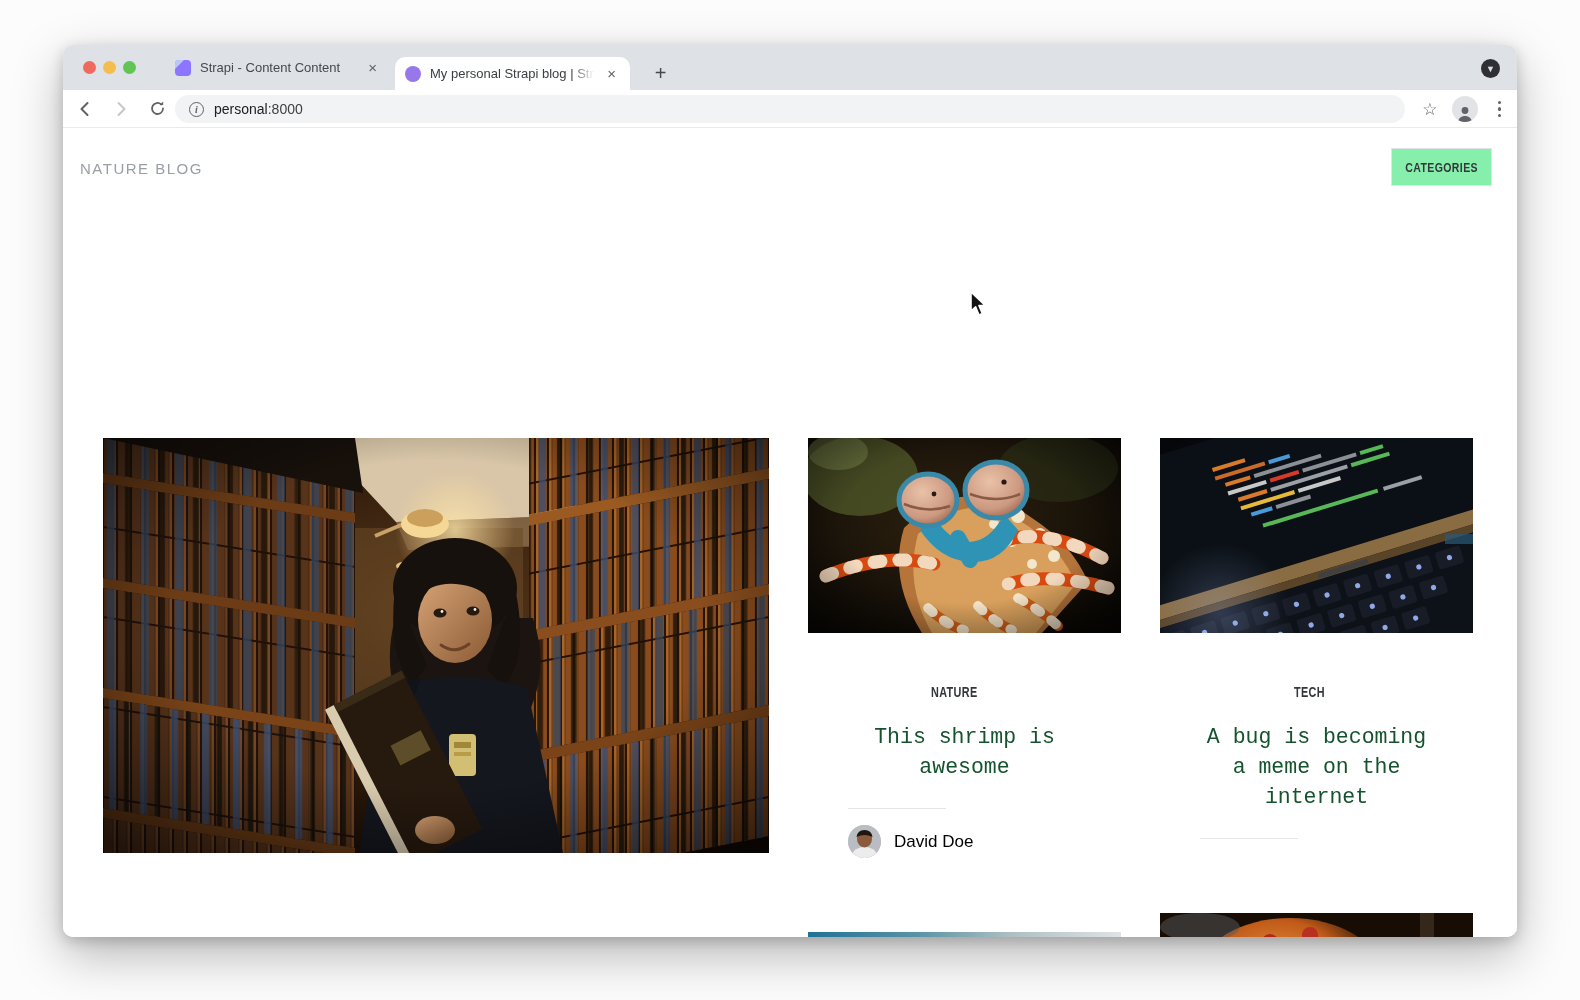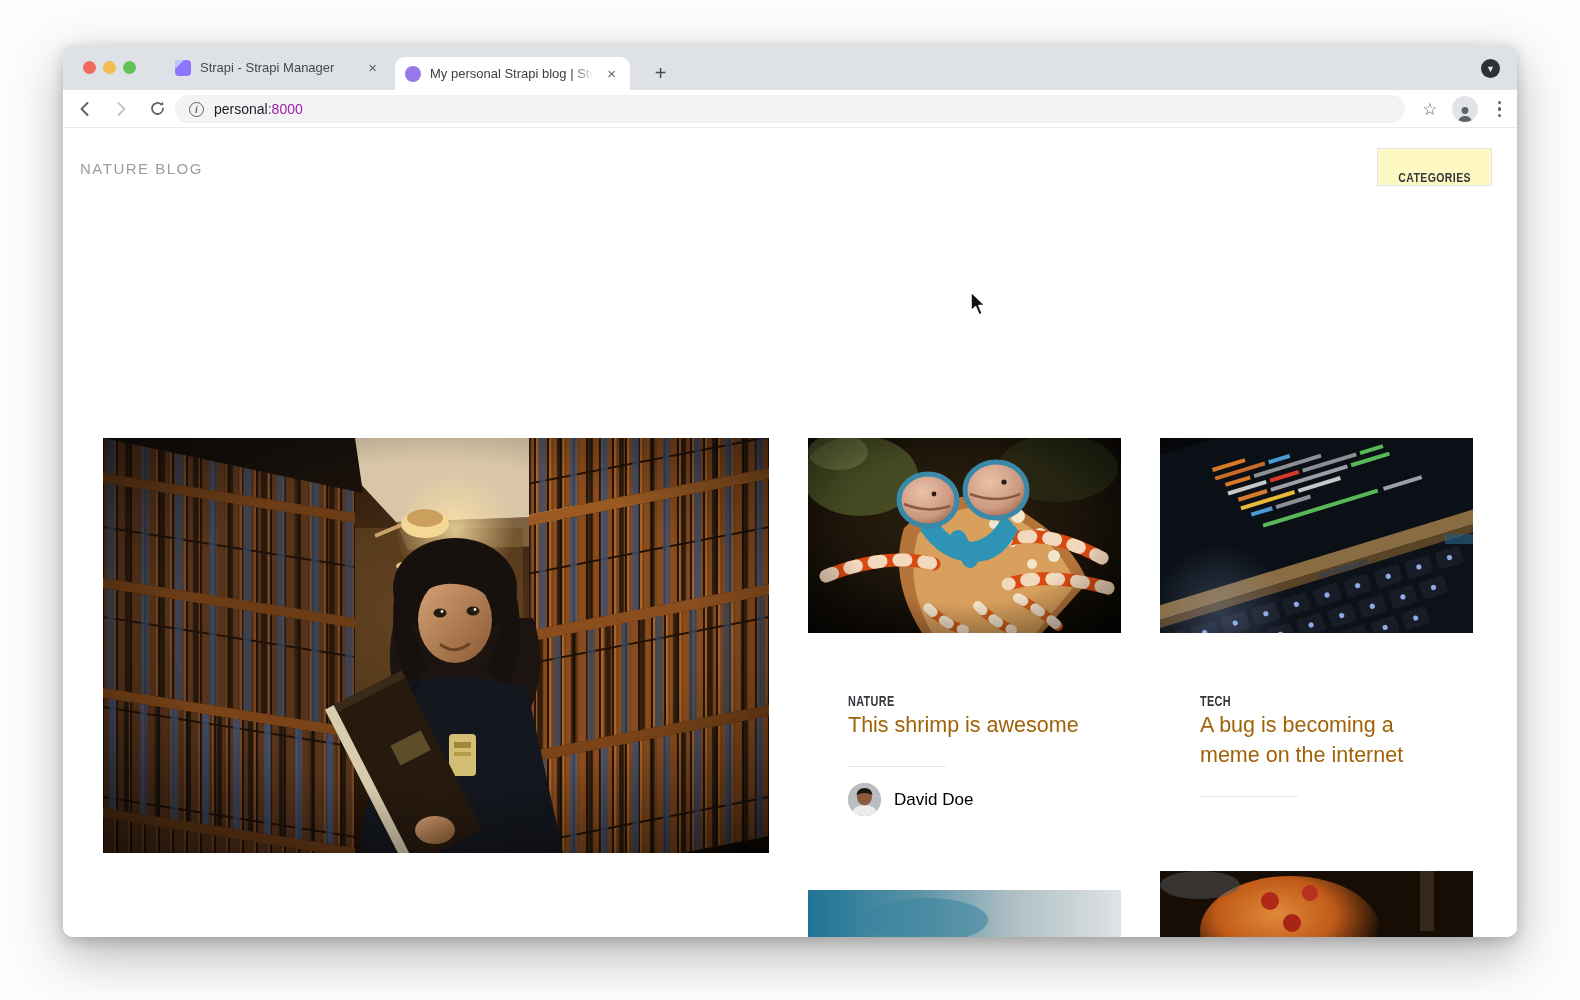--- a/index.html
+++ b/index.html
@@ -41,53 +41,53 @@
   .toolbar { position:relative; height:38px; background:#fff; display:flex; align-items:center;
     border-bottom:1px solid #e8eaed; }
   .navbtn { width:28px; height:28px; display:flex; align-items:center; justify-content:center; margin-left:8px; }
   .navbtn svg { display:block; }
   .urlbar { position:absolute; left:112px; top:5px; width:1230px; height:28px; border-radius:14px;
     background:#f1f3f4; display:flex; align-items:center; padding:0 14px; gap:10px; }
   .info-icon { width:15px; height:15px; border:1.4px solid #5f6368; border-radius:50%; color:#5f6368;
     font-size:10px; font-weight:700; display:flex; align-items:center; justify-content:center;
     font-family:"Liberation Serif", serif; font-style:italic; }
   .url { font-size:14px; color:#202124; }
-  .url .port { color:#a21caf;text-align:right; }
+  .url .port { color:#404040;text-align:right; }
   .tool-right { position:absolute; right:10px; top:5px; display:flex; align-items:center; gap:14px; height:28px; }
   .star { font-size:17px; color:#5f6368; }
   .profile { width:26px; height:26px; border-radius:50%; background:#e1e3e6; display:flex;
     align-items:flex-end; justify-content:center; overflow:hidden; }
   .dots { display:flex; flex-direction:column; gap:3px; padding:0 6px; }
   .dots i { width:3.5px; height:3.5px; border-radius:50%; background:#5f6368; }
 
   
   .page { position:relative; height:809px; background:#fff; overflow:hidden; border-radius:0 0 10px 10px; }
 
   .brand { position:absolute; left:17px; top:32px; font-size:15px; letter-spacing:1.5px; color:#999ea4; }
-  .cat-btn { position:absolute; right:25px; top:20px; width:115px; height:38px; background:#fef9c3;
-    border:1px solid #e4e4e6; display:flex; align-items:flex-end; justify-content:center; cursor:pointer; }
+  .cat-btn { position:absolute; right:25px; top:20px; width:101px; height:38px; background:#86efac;
+    border:1px solid #e4e4e6; display:flex; align-items:center; justify-content:center; cursor:pointer; }
 
   .condensed { display:inline-block; font-weight:700; transform:scaleX(.7); transform-origin:left center;
     letter-spacing:.5px; color:#33363b; white-space:nowrap; }
   .cat-btn .condensed { transform:scaleX(.78); transform-origin:center; font-size:13.5px; }
 
   .hero-title { position:absolute; left:40px; top:166px; font-size:112px; line-height:1; letter-spacing:1px; }
 
   .grid { position:absolute; left:40px; top:310px; display:flex; gap:39px; }
   .col { display:flex; flex-direction:column; }
   .col-1 { width:666px; } .col-2, .col-3 { width:313px; }
   .photo { overflow:hidden; background:#111; }
   .photo svg { display:block; }
   .ph-big { width:666px; height:415px; }
   .ph-sm { width:313px; height:195px; }
 
-  .card-pad { padding:9px 40px 0 40px; }
+  .card-pad { padding:0 40px 0 40px;text-align:center; }
   .cat-label { font-size:15.5px; margin-top:50px; }
   .col-1 .cat-label { margin-left:38px; }
-  .post-title { font-size:21.5px; line-height:30px; color:#a16207; cursor:pointer; }
+  .post-title { margin-top:21px; font-size:21.5px; line-height:30px; color:#14532d; cursor:pointer;font-family:Liberation Mono, monospace; }
   .divider { margin-top:26px; width:98px; height:1px; background:#e4e6e8; }
   .author { margin-top:16px; display:flex; align-items:center; gap:13px; }
   .avatar { width:33px; height:33px; border-radius:50%; overflow:hidden; flex:0 0 33px; background:#c3c7cb; }
   .author-name { font-size:17px; color:#000000; }
   .next-photo { margin-top:74px; }
 
   
   .cursor { position:absolute; left:969px; top:291px; z-index:50; }
 </style>
 </head>
@@ -100,21 +100,21 @@
       <span class="light red"></span>
       <span class="light yellow"></span>
       <span class="light green"></span>
     </div>
 
     <div class="tab inactive">
       <span class="favicon-strapi">
           <span class="sq"></span>
           <span class="tri"></span>
         </span>
-      <span class="tab-title">Strapi - Strapi Manager</span>
+      <span class="tab-title">Strapi - Content Content</span>
       <span class="tab-close">×</span>
     </div>
 
     <div class="tab active">
       <span class="favicon-dot"></span>
       <span class="tab-title">My personal Strapi blog | Strap</span>
       <span class="tab-close">×</span>
     </div>
 
     <div class="newtab">+</div>

